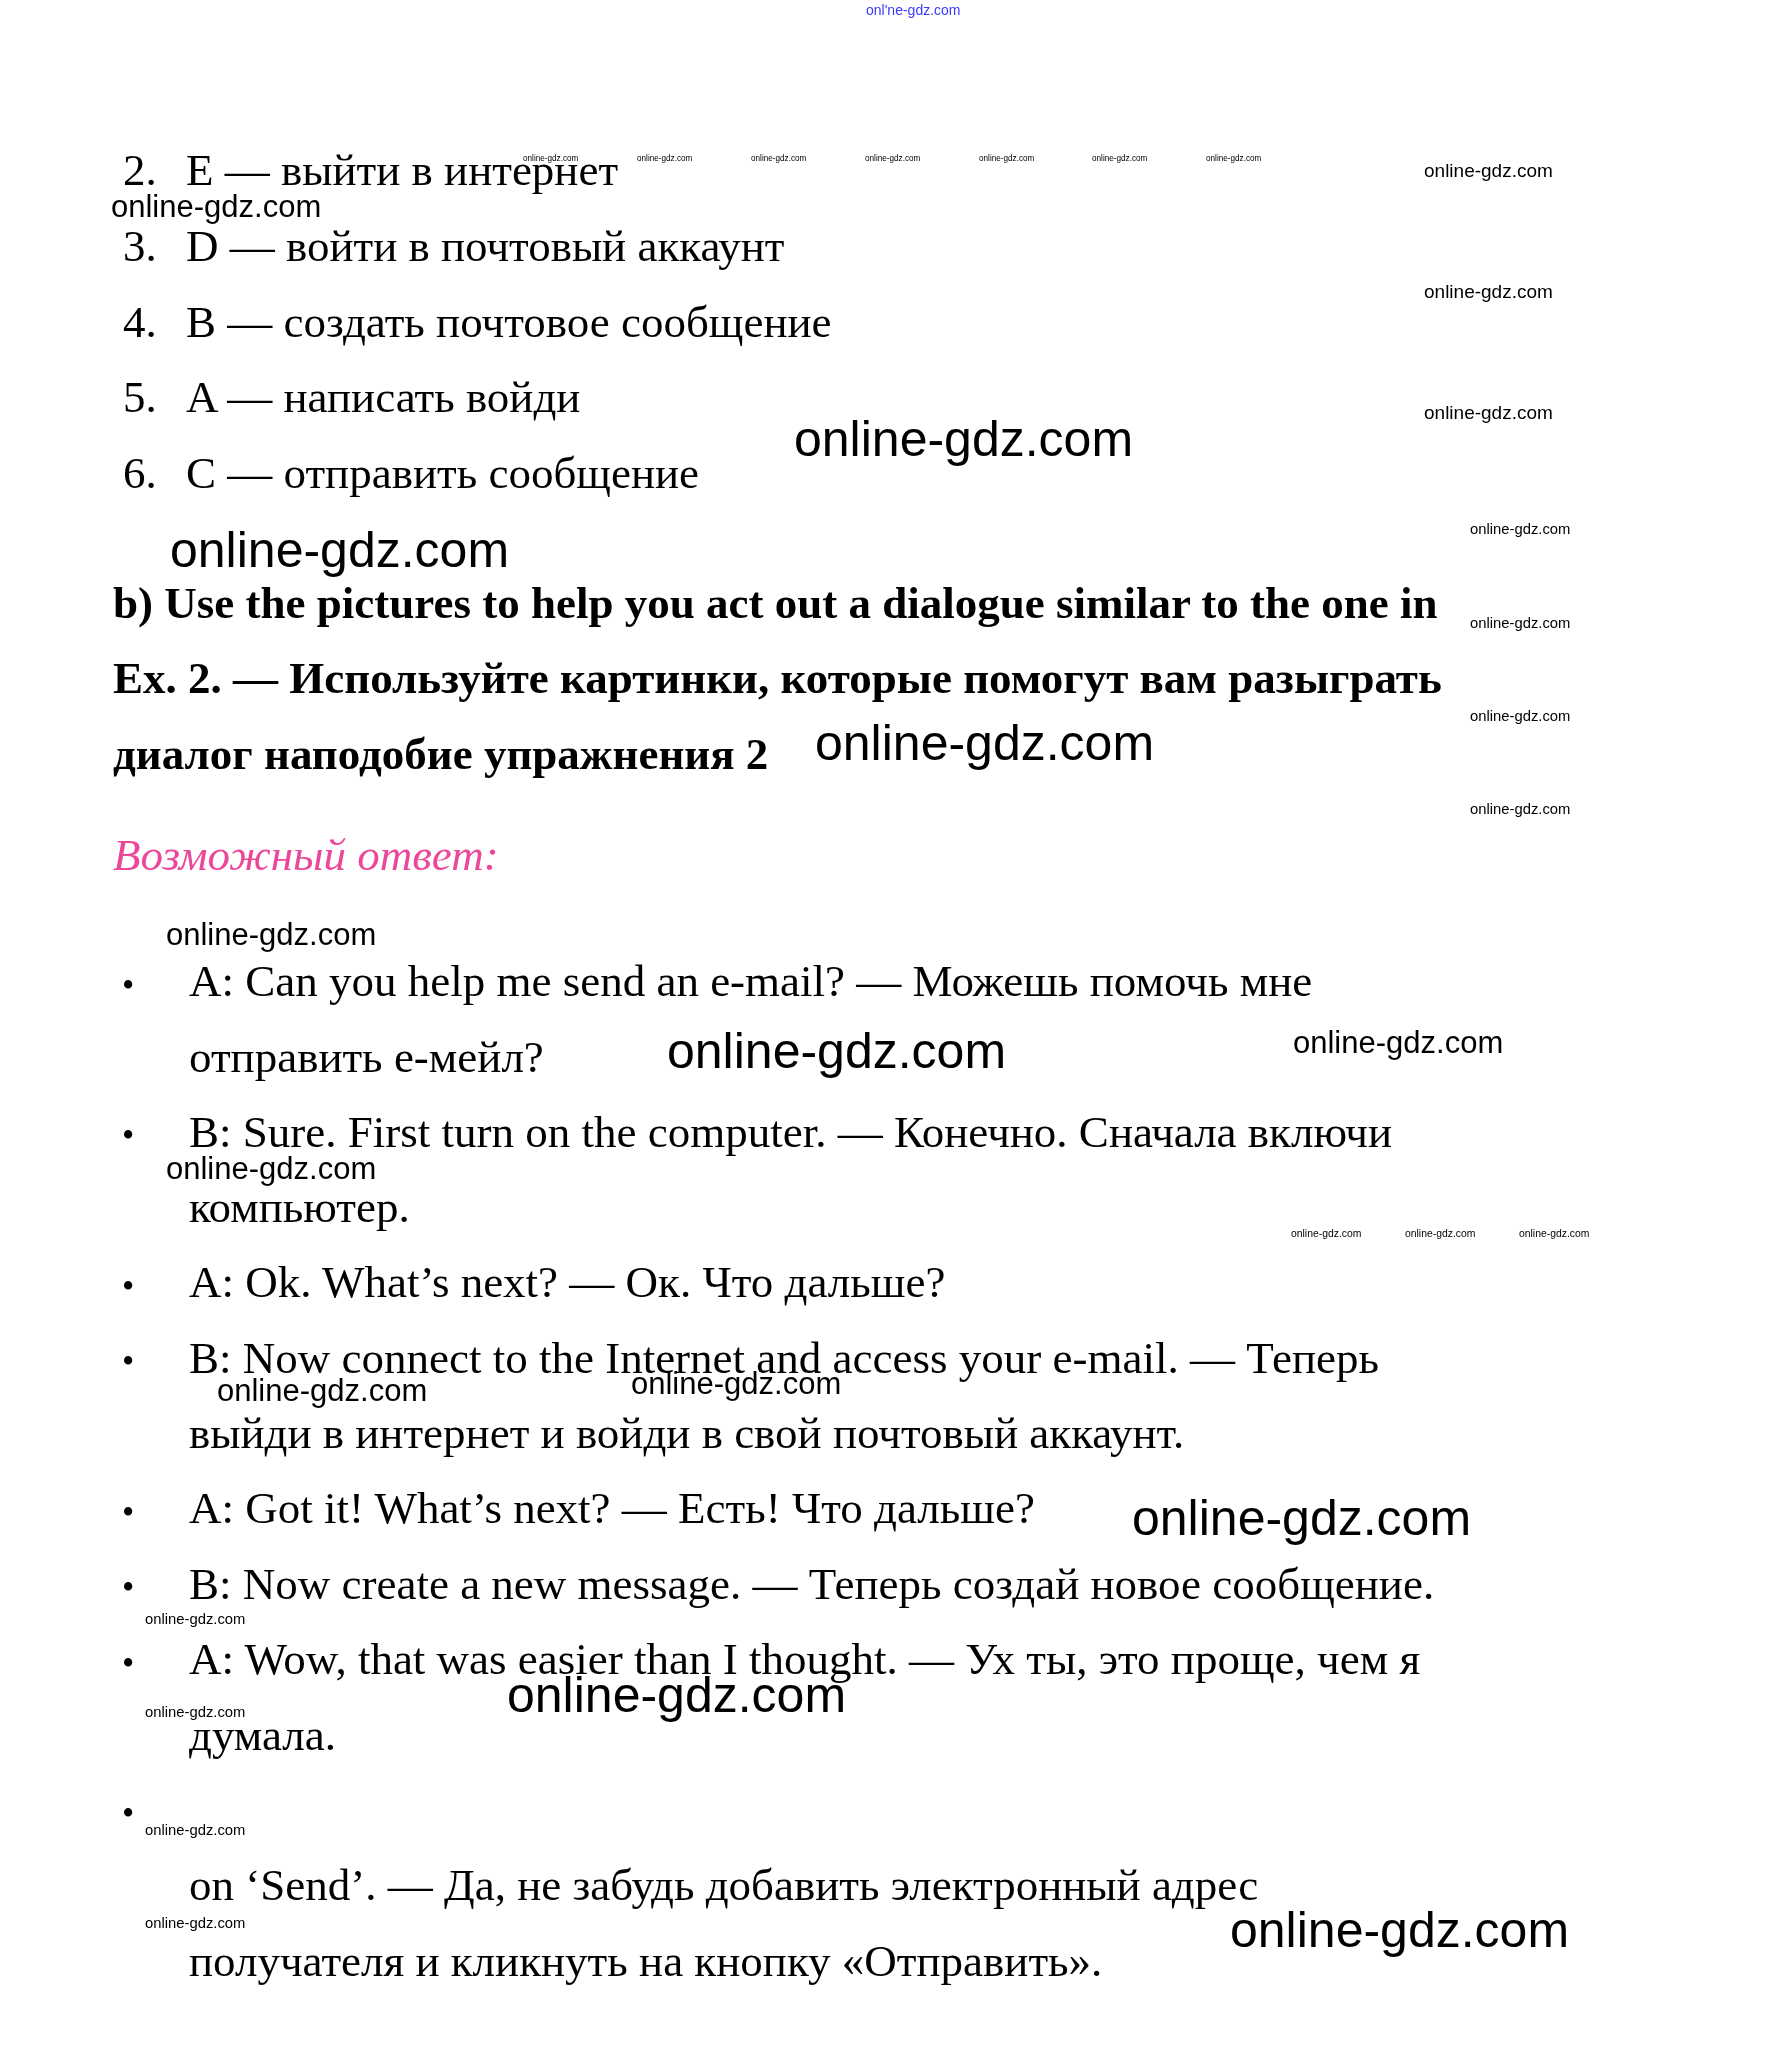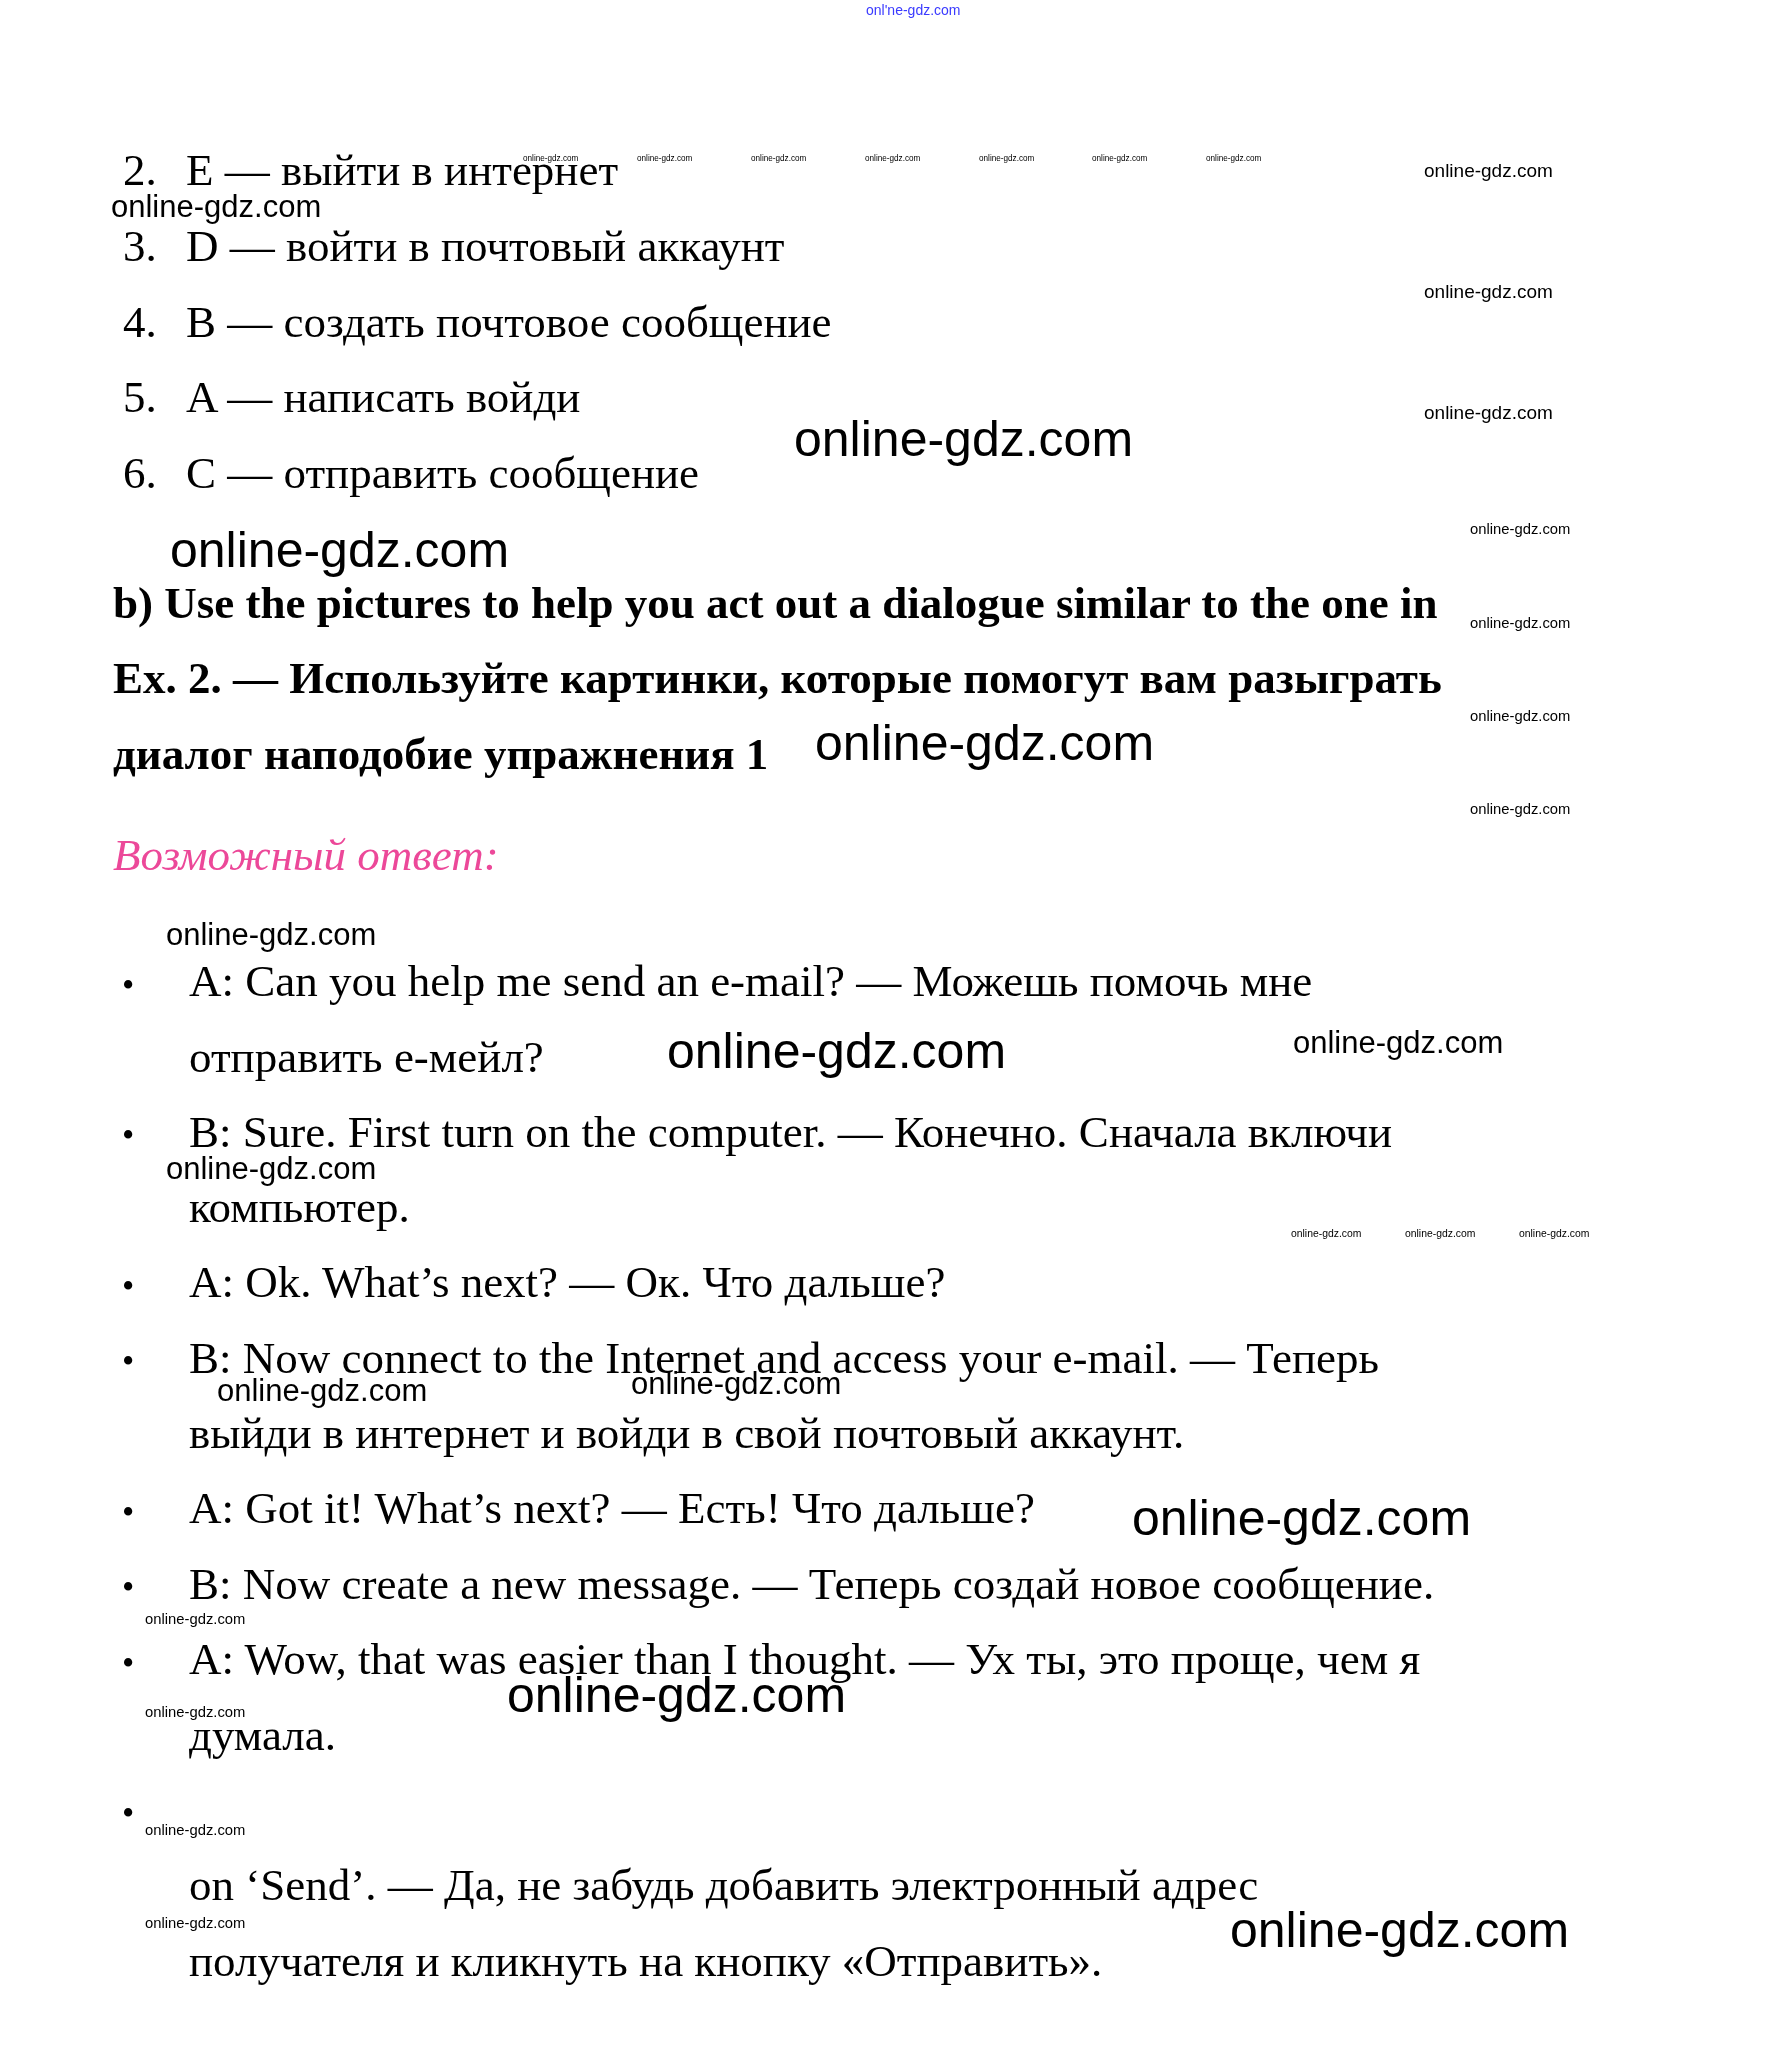--- a/index.html
+++ b/index.html
@@ -36,21 +36,21 @@
   </div>
   <div class="line serif" style="left:123px; top:375px;">
     <span class="num">5.</span><span>A — написать войди</span>
   </div>
   <div class="line serif" style="left:123px; top:451px;">
     <span class="num">6.</span><span>C — отправить сообщение</span>
   </div>
 
   <div class="line serif bold" style="left:113px; top:581px;">b) Use the pictures to help you act out a dialogue similar to the one in</div>
   <div class="line serif bold" style="left:113px; top:656px;">Ex. 2. — Используйте картинки, которые помогут вам разыграть</div>
-  <div class="line serif bold" style="left:113px; top:732px;">диалог наподобие упражнения 1</div>
+  <div class="line serif bold" style="left:113px; top:732px;">диалог наподобие упражнения 2</div>
 
   <div class="line serif italic" style="left:113px; top:833px;">Возможный ответ:</div>
 
   <div class="bullet serif" style="left:122px; top:968px;">•</div>
   <div class="line serif" style="left:189px; top:959px;">A: Can you help me send an e-mail? — Можешь помочь мне</div>
   <div class="line serif" style="left:189px; top:1035px;">отправить е-мейл?</div>
 
   <div class="bullet serif" style="left:122px; top:1118px;">•</div>
   <div class="line serif" style="left:189px; top:1110px;text-align:right;">B: Sure. First turn on the computer. — Конечно. Сначала включи</div>
   <div class="line serif" style="left:189px; top:1185px;">компьютер.</div>

